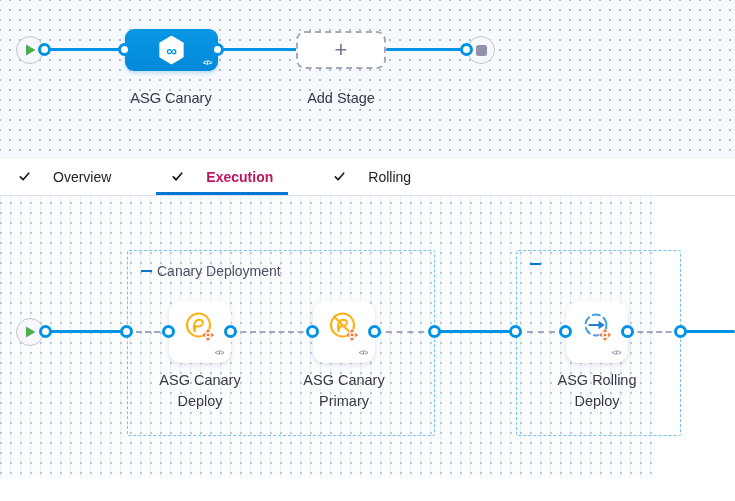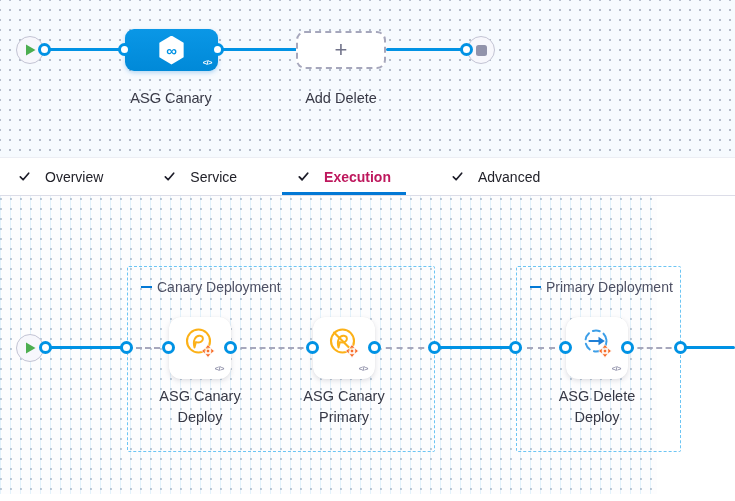--- a/index.html
+++ b/index.html
@@ -8,21 +8,21 @@
 
   
   .canvas-top{
     position:absolute;left:0;top:0;width:735px;height:157px;
     background-color:#f6fafe;
     background-image:radial-gradient(circle, rgba(128,138,160,0.55) 0.9px, transparent 1.1px);
     background-size:10px 10px;background-position:5px 5px;
   }
   
   .canvas-bottom{
-    position:absolute;left:0;top:196px;width:657px;height:305px;
+    position:absolute;left:0;top:180px;width:657px;height:305px;
     background-color:#fdfdfe;
     background-image:
       radial-gradient(1px 2.2px at 1px 3px, rgba(100,125,155,0.38) 60%, transparent 70%),
       linear-gradient(90deg, rgba(2,146,228,0.10) 1px, transparent 1px);
     background-size:10px 10px,10px 10px;
   }
   .bottom-gutter{position:absolute;left:0;bottom:0;width:735px;height:7px;background:#fff;}
 
   
   .wire{position:absolute;height:3px;background:#0092e4;border-radius:2px;z-index:1;}
@@ -55,21 +55,21 @@
         display:flex;align-items:center;justify-content:center;
         color:#71738a;font-size:22px;font-weight:300;line-height:1;}
 
   .node-label{position:absolute;width:120px;text-align:center;font-size:14.5px;color:#383946;
         font-weight:500;z-index:3;}
 
   
   .tabbar{position:absolute;left:0;top:157px;width:735px;height:39px;box-sizing:border-box;
         background:#fff;border-top:1px solid #eceef4;border-bottom:1px solid #dcdde8;
         display:flex;align-items:stretch;padding-left:3px;gap:30px;z-index:8;}
-  .tab{position:relative;display:flex;align-items:center;gap:14px;padding:0 15px;cursor:pointer;}
+  .tab{position:relative;display:flex;align-items:center;gap:22px;padding:0 15px;cursor:pointer;}
   .tab-label{font-size:14px;color:#22222a;}
   .tab.active .tab-label{font-weight:700;color:#be185d;}
   .tab.active .underline{position:absolute;left:0;right:0;bottom:0;height:3px;background:#0278d5;}
   .tab .check{display:flex;}
 
   
   .group{position:absolute;box-sizing:border-box;border:1px dashed #6cc5f4;border-radius:2px;z-index:2;}
   .group-title{position:absolute;top:12px;left:13px;display:flex;align-items:center;gap:5px;}
   .group-title .dash{width:11px;height:2px;background:#0278d5;}
   .group-title .txt{font-size:14px;color:#4d4f63;}
@@ -104,61 +104,53 @@
       <div class="hexagon">∞</div>
       <span class="code-glyph">&lt;/&gt;</span>
     </div>
     <div class="port" style="left:118px;top:43px;"></div>
     <div class="port" style="left:211px;top:43px;"></div>
     <div class="node-label" style="left:111px;top:90px;">ASG Canary</div>
 
     <div class="add-stage">
       <span>+</span>
     </div>
-    <div class="node-label" style="left:281px;top:90px;">Add Delete</div>
+    <div class="node-label" style="left:281px;top:90px;">Add Stage</div>
 
     <div class="port" style="left:460px;top:43px;"></div>
     <div class="endpoint" style="left:467px;top:36px;">
       <div class="stop-square"></div>
     </div>
   </div>
 
   <div class="tabbar">
     <div class="tab">
       <span class="check">
         <svg width="13" height="13" viewBox="0 0 14 14">
             <path d="M2.5 7.5 L5.5 10.5 L11.5 3.5" stroke="#1c1c28" stroke-width="1.8" fill="none" stroke-linecap="round" stroke-linejoin="round"></path>
           </svg>
       </span>
       <span class="tab-label">Overview</span>
     </div>
-    <div class="tab">
-      <span class="check">
-        <svg width="13" height="13" viewBox="0 0 14 14">
-            <path d="M2.5 7.5 L5.5 10.5 L11.5 3.5" stroke="#1c1c28" stroke-width="1.8" fill="none" stroke-linecap="round" stroke-linejoin="round"></path>
-          </svg>
-      </span>
-      <span class="tab-label">Service</span>
-    </div>
     <div class="tab active">
       <span class="check">
         <svg width="13" height="13" viewBox="0 0 14 14">
             <path d="M2.5 7.5 L5.5 10.5 L11.5 3.5" stroke="#1c1c28" stroke-width="2" fill="none" stroke-linecap="round" stroke-linejoin="round"></path>
           </svg>
       </span>
       <span class="tab-label">Execution</span>
       <span class="underline"></span>
     </div>
     <div class="tab">
       <span class="check">
         <svg width="13" height="13" viewBox="0 0 14 14">
             <path d="M2.5 7.5 L5.5 10.5 L11.5 3.5" stroke="#1c1c28" stroke-width="1.8" fill="none" stroke-linecap="round" stroke-linejoin="round"></path>
           </svg>
       </span>
-      <span class="tab-label">Advanced</span>
+      <span class="tab-label">Rolling</span>
     </div>
   </div>
 
   <div class="canvas-bottom">
 
     <div class="wire" style="left:45px;top:150px;width:82px;"></div>
     <div class="wire" style="left:435px;top:150px;width:81px;"></div>
     <div class="wire" style="left:681px;top:150px;width:54px;"></div>
 
     <div class="wire-dash" style="left:127px;top:151px;width:42px;"></div>
@@ -222,21 +214,20 @@
     <div class="port" style="left:306px;top:145px;"></div>
     <div class="port" style="left:368px;top:145px;"></div>
     <div class="step-label" style="left:284px;top:190px;">
       <span>ASG Canary</span><br>
       <span>Primary</span>
     </div>
 
     <div class="group" style="left:516px;top:70px;width:165px;height:186px;">
       <div class="group-title">
         <span class="dash"></span>
-        <span class="txt">Primary Deployment</span>
       </div>
     </div>
     <div class="port" style="left:509px;top:145px;"></div>
     <div class="port" style="left:674px;top:145px;"></div>
 
     <div class="card" style="left:566px;top:121px;">
       <svg width="34" height="34" viewBox="0 0 34 34">
         <circle cx="16" cy="15" r="10.5" fill="none" stroke="#3d9fe8" stroke-width="2" stroke-dasharray="7 4.5" stroke-linecap="round"></circle>
         <line x1="9.5" y1="15" x2="19.5" y2="15" stroke="#1f7fd6" stroke-width="2.2" stroke-linecap="round"></line>
         <polygon points="18.5,10.8 24.8,15 18.5,19.2" fill="#1f7fd6"></polygon>
@@ -246,20 +237,20 @@
           <path d="M-6.4 0 L-2.8 -3 L-2.8 3 Z"></path>
             <path d="M6.4 0 L2.8 -3 L2.8 3 Z"></path>
           <rect x="-1.7" y="-1.7" width="3.4" height="3.4"></rect>
         </g>
       </svg>
       <span class="code-glyph">&lt;/&gt;</span>
     </div>
     <div class="port" style="left:559px;top:145px;"></div>
     <div class="port" style="left:621px;top:145px;"></div>
     <div class="step-label" style="left:537px;top:190px;">
-      <span>ASG Delete</span><br>
+      <span>ASG Rolling</span><br>
       <span>Deploy</span>
     </div>
 
     <div class="bottom-gutter"></div>
   </div>
 
 </div>
 
 </body></html>

